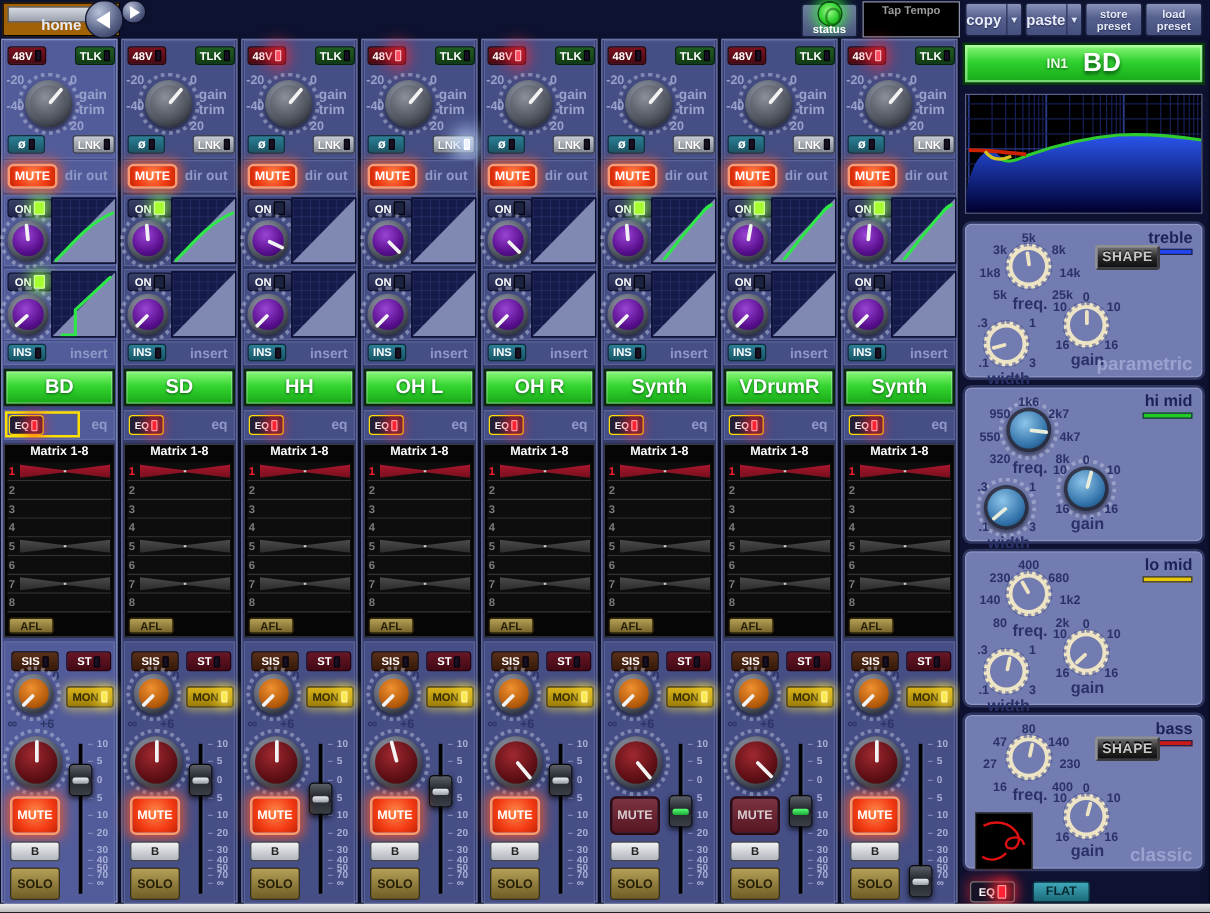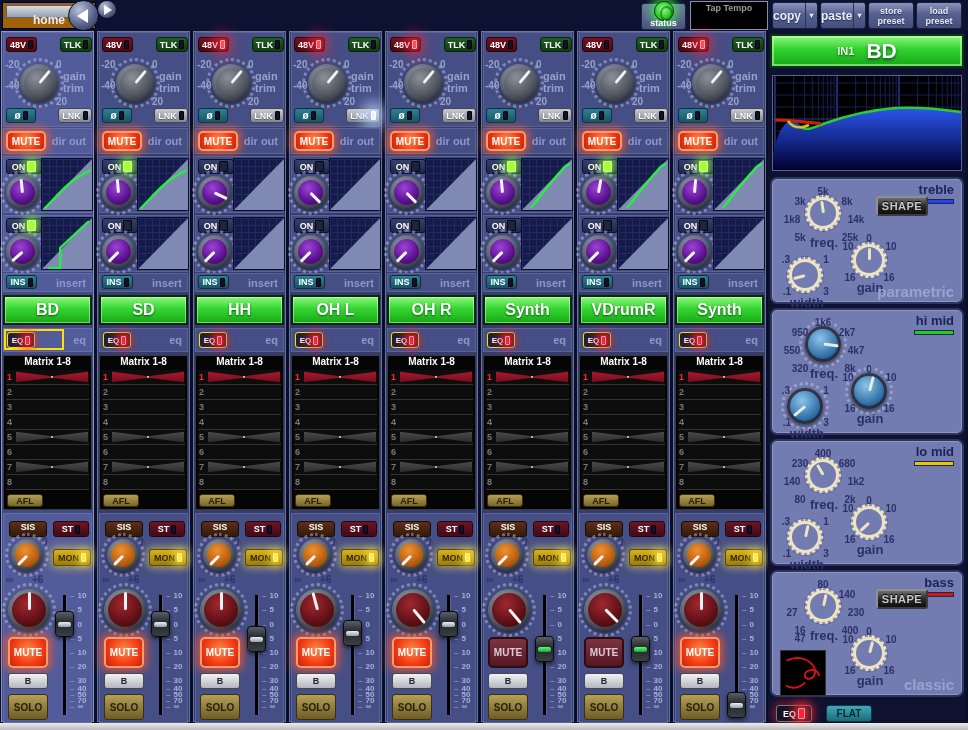--- a/index.html
+++ b/index.html
@@ -133,21 +133,21 @@
   .mnum.rednum { color:#ff2030; }
   .bowtie { position:relative; flex:1; height:13px; margin-right:1px;
             clip-path:polygon(0 10%, 50% 44%, 100% 10%, 100% 90%, 50% 56%, 0 90%); }
   .bowtie.red { background:linear-gradient(#b01830,#6a0c18); }
   .bowtie.grey { background:linear-gradient(#4e4e4e,#262626); }
   .btline { position:absolute; left:50%; top:0; bottom:0; width:2px; margin-left:-1px; background:#d0d0d0; }
   .btn-afl { left:3px; bottom:2px; width:36px; height:13px; background:linear-gradient(#b4a055,#77642a);
              border:1px solid #3a3010; color:#241f08; font-size:9px; }
 
   .btn-sis { left:6px; top:8px; width:38px; height:16px; background:linear-gradient(#5a3018,#38190a);
-             border:1px solid #1c0c04; color:#fff; font-size:9px;flex-direction:column; }
+             border:1px solid #1c0c04; color:#fff; font-size:9px; }
   .btn-st { left:50px; top:8px; width:36px; height:16px; background:linear-gradient(#6a1626,#420a16);
             border:1px solid #250410; color:#fff; font-size:9px; }
   .btn-mon { left:50px; top:36px; width:38px; height:17px; background:linear-gradient(#6a5a20,#453a10);
              border:1px solid #2a2208; color:#ccc; font-size:9px; }
   .btn-mon.lit { background:linear-gradient(#d8b21a,#9a7c08); border:1px solid #5c4a04; color:#332a00;
                  box-shadow:0 0 8px 2px rgba(255,230,80,.55); }
   .plab { position:absolute; color:#2c3468; font-weight:bold; }
   .p0 { left:39px; top:23px; font-size:10px; }
   .pinf { left:3px; top:60px; font-size:11px; }
   .p6 { left:29px; top:61px; font-size:10px; }
@@ -2087,21 +2087,21 @@
     </div>
     <span class="klab lab-gain">gain</span>
     <div class="scope">
       <svg viewBox="0 0 46 46" preserveAspectRatio="none">
         <path d="M6,10 C16,5 28,7 34,16 C38,23 34,30 28,29 C23,28 24,21 31,20 C36,19 39,22 40,26 M5,36 C11,40 19,39 25,33" fill="none" stroke="#dd1111" stroke-width="2"></path>
       </svg>
     </div>
     <span class="band-footer">classic</span>
   <span class="flab" style="left: 28px; top: 58px;">16</span>
           <span class="flab" style="left: 20px; top: 40px;">27</span>
-          <span class="flab" style="left: 28px; top: 22px; margin-top: 44px;">47</span>
+          <span class="flab" style="left: 28px; top: 22px;">47</span>
           <span class="flab" style="left: 51px; top: 12px;">80</span>
           <span class="flab" style="left: 75px; top: 22px;">140</span>
           <span class="flab" style="left: 84px; top: 40px;">230</span>
           <span class="flab" style="left: 78px; top: 58px;">400</span>
           <span class="flab" style="left: 97px; top: 59px;">0</span>
           <span class="flab" style="left: 76px; top: 67px;">10</span>
           <span class="flab" style="left: 119px; top: 67px;">10</span>
           <span class="flab" style="left: 78px; top: 98px;">16</span>
           <span class="flab" style="left: 117px; top: 98px;">16</span>
         </div>

